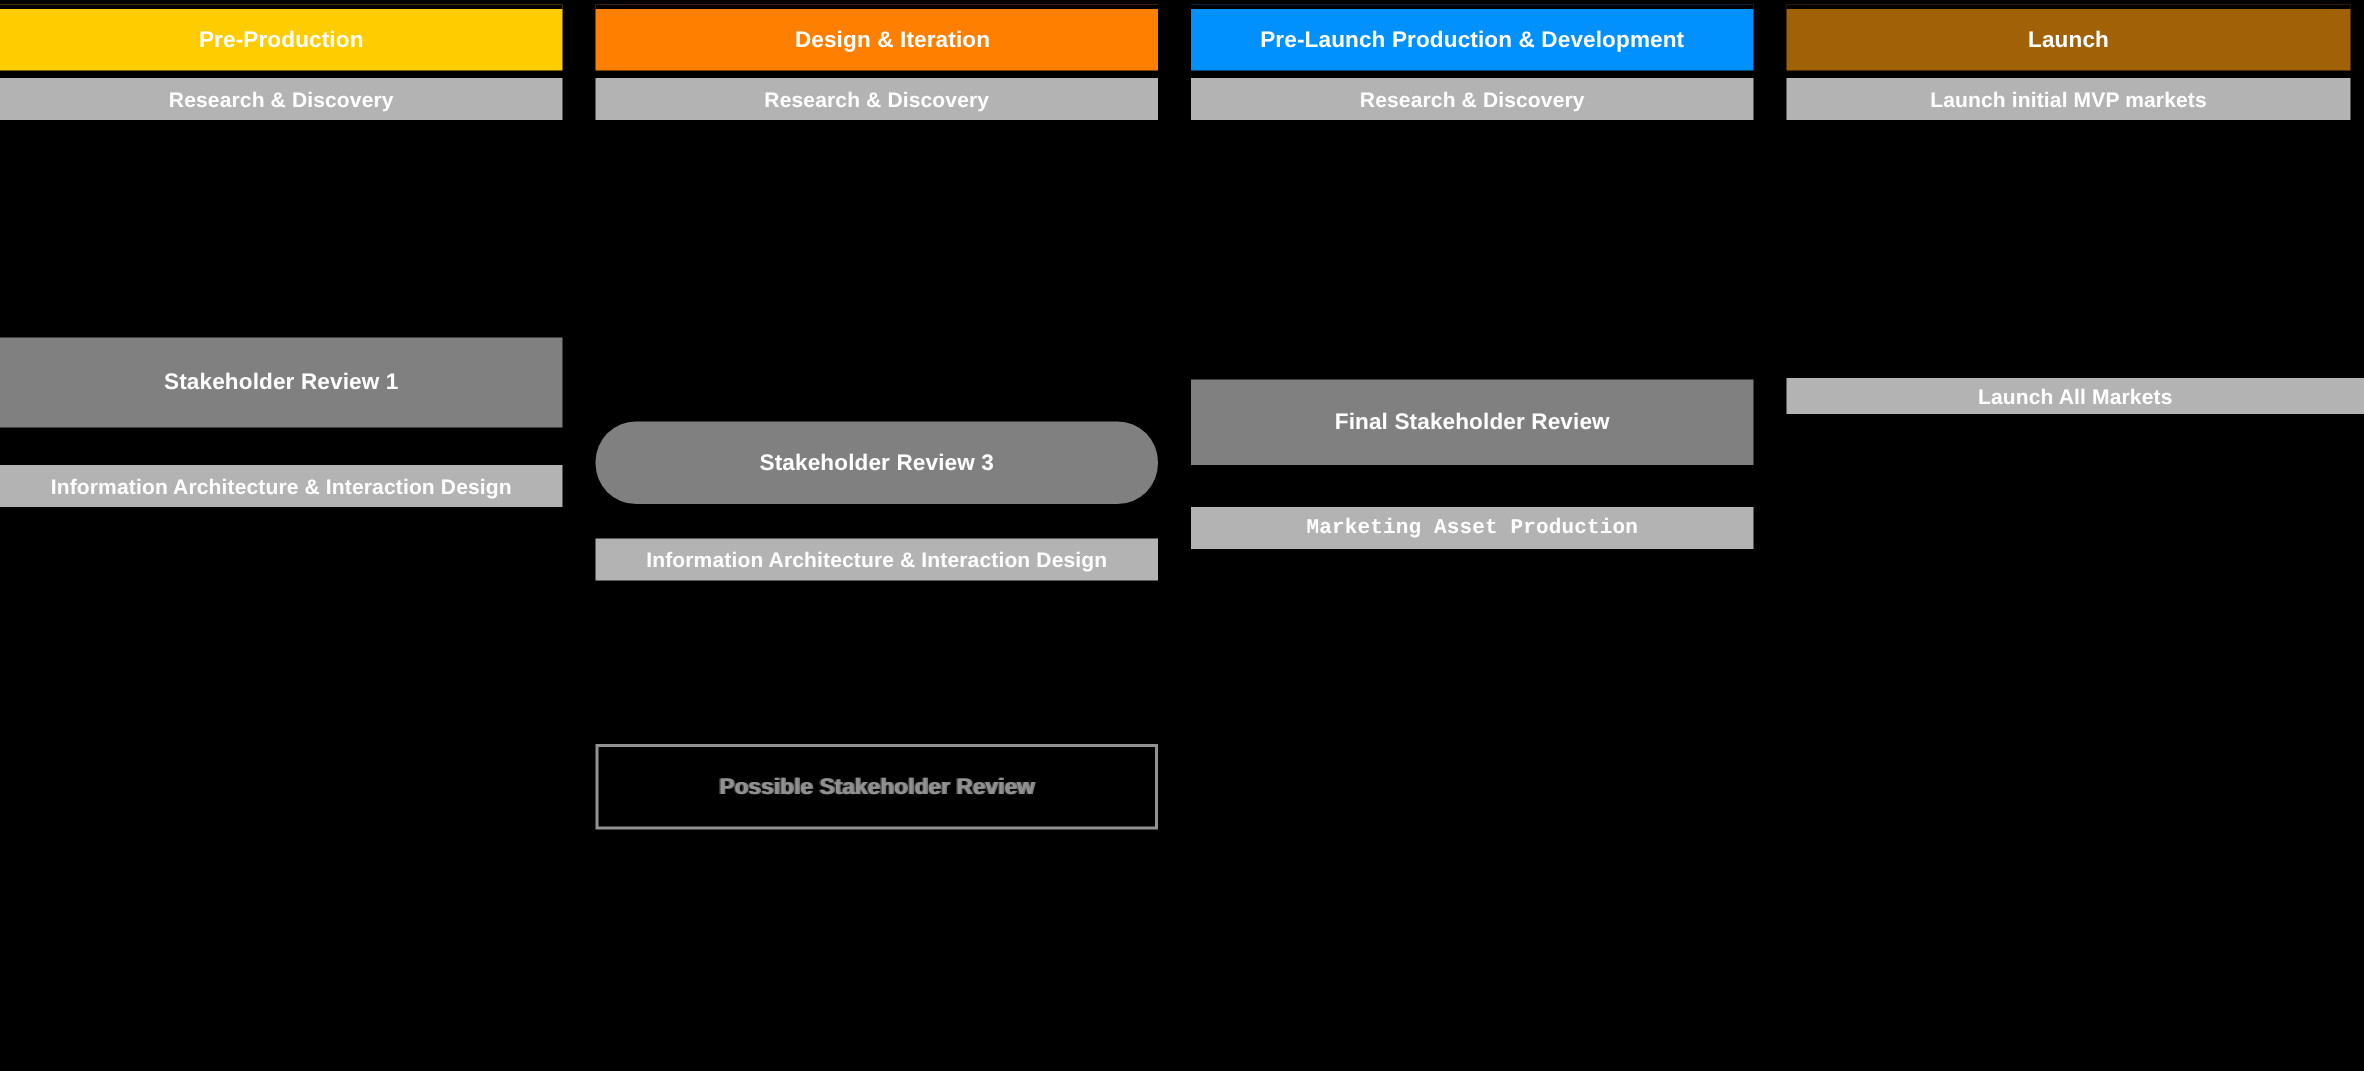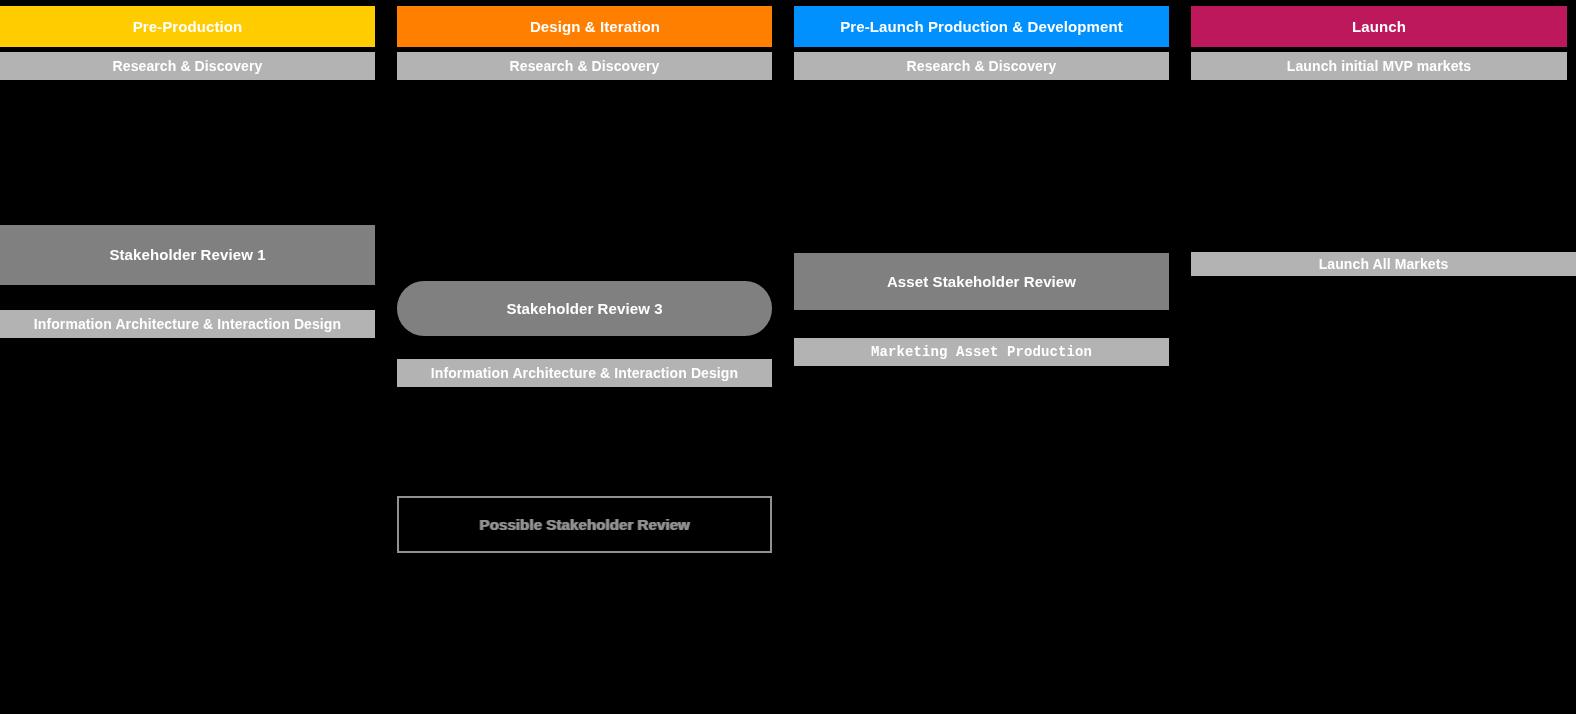--- a/index.html
+++ b/index.html
@@ -79,18 +79,18 @@
     <div class="bar light" style="left: 0px; top: 52px; width: 375px; height: 28px; background: rgb(179, 179, 179);">Research &amp; Discovery</div>
     <div class="bar dark" style="left: 0px; top: 225px; width: 375px; height: 60px; background: rgb(128, 128, 128);">Stakeholder Review 1</div>
     <div class="bar light" style="left: 0px; top: 310px; width: 375px; height: 28px; background: rgb(179, 179, 179);">Information Architecture &amp; Interaction Design</div>
     <div class="bar header" style="left: 397px; top: 3px; width: 375px; height: 44px; background: rgb(255, 127, 0); color: rgb(255, 255, 255); padding-left: 27px;">Design &amp; Iteration</div>
     <div class="bar light" style="left: 397px; top: 52px; width: 375px; height: 28px; background: rgb(179, 179, 179);">Research &amp; Discovery</div>
     <div class="bar dark" style="left: 397px; top: 281px; width: 375px; height: 55px; background: rgb(128, 128, 128); border-radius: 27px;">Stakeholder Review 3</div>
     <div class="bar light" style="left: 397px; top: 359px; width: 375px; height: 28px; background: rgb(179, 179, 179);">Information Architecture &amp; Interaction Design</div>
     <div class="bar ghost" style="left: 397px; top: 496px; width: 375px; height: 57px; border-color: rgb(145, 145, 145); color: rgb(145, 145, 145);">Possible Stakeholder Review</div>
     <div class="bar header" style="left: 794px; top: 3px; width: 375px; height: 44px; background: rgb(0, 145, 255); color: rgb(255, 255, 255);">Pre-Launch Production &amp; Development</div>
     <div class="bar light" style="left: 794px; top: 52px; width: 375px; height: 28px; background: rgb(179, 179, 179);">Research &amp; Discovery</div>
-    <div class="bar dark" style="left: 794px; top: 253px; width: 375px; height: 57px; background: rgb(128, 128, 128);">Asset Stakeholder Review</div>
+    <div class="bar dark" style="left: 794px; top: 253px; width: 375px; height: 57px; background: rgb(128, 128, 128);">Final Stakeholder Review</div>
     <div class="bar light" style="left: 794px; top: 338px; width: 375px; height: 28px; background: rgb(179, 179, 179); font-family: Liberation Mono, monospace;">Marketing Asset Production</div>
-    <div class="bar header" style="left: 1191px; top: 3px; width: 376px; height: 44px; background: #be185d; color: rgb(255, 255, 255);">Launch</div>
+    <div class="bar header" style="left: 1191px; top: 3px; width: 376px; height: 44px; background: #a16207; color: rgb(255, 255, 255);">Launch</div>
     <div class="bar light" style="left: 1191px; top: 52px; width: 376px; height: 28px; background: rgb(179, 179, 179);">Launch initial MVP markets</div>
     <div class="bar light" style="left: 1191px; top: 252px; width: 385px; height: 24px; background: rgb(179, 179, 179);">Launch All Markets</div>
   </div>
 
 </body></html>

